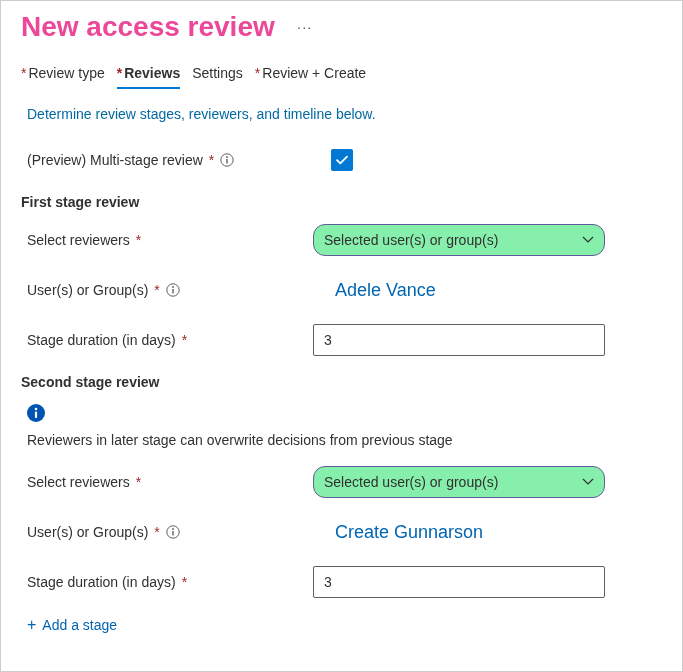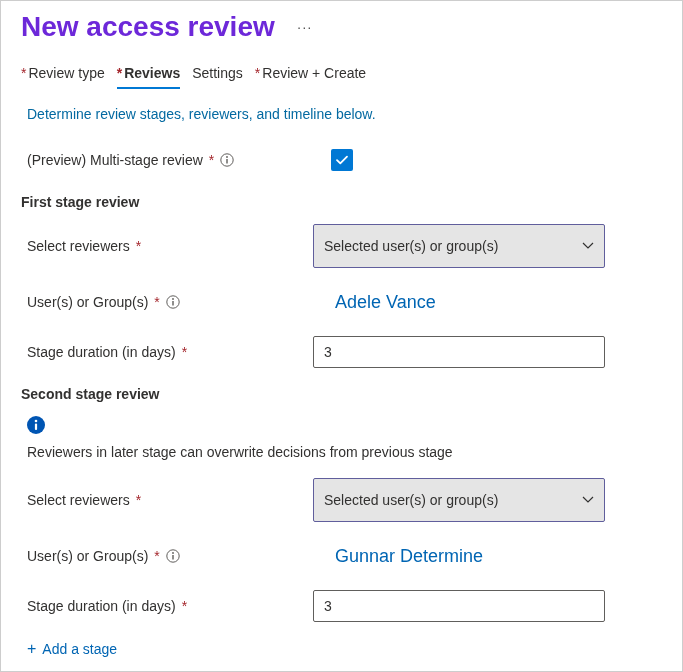--- a/index.html
+++ b/index.html
@@ -16,21 +16,21 @@
   }
   .heading {
     display: flex;
     align-items: center;
     gap: 22px;
     margin-bottom: 18px;
   }
   .heading h1 {
     font-size: 28px;
     font-weight: 600;
-    color: #6d28d9;
+    color: #ec4899;
   }
   .heading .dots {
     color: #555;
     font-size: 14px;
     letter-spacing: 0.5px;
   }
   .tabs {
     display: flex;
     gap: 12px;
     border-bottom: 1px solid transparent;
@@ -103,30 +103,30 @@
   }
   .checkbox svg { display:block; }
   .section-title {
     font-size: 14px;
     font-weight: 600;
     color: #323130;
     margin: 12px 0 14px 0;
   }
   .select {
     width: 292px;
-    height: 44px;
+    height: 32px;
     border: 1px solid #605e9c;
-    border-radius: 2px;
+    border-radius: 12px;
     display: flex;
     align-items: center;
     justify-content: space-between;
     padding: 0 10px;
     font-size: 14px;
     color: #323130;
-    background: #e5e5e5;
+    background: #86efac;
     cursor: pointer;
   }
   .select .chevron { font-size: 12px; color:#323130; }
   input.text {
     width: 292px;
     height: 32px;
     border: 1px solid #605e5c;
     border-radius: 2px;
     padding: 0 10px;
     font-size: 14px;
@@ -284,21 +284,21 @@
     <span class="req">*</span>
     <span class="info-icon">
       <svg width="14" height="14" viewBox="0 0 14 14">
           <circle cx="7" cy="7" r="6.2" fill="none" stroke="#605e5c" stroke-width="1"></circle>
           <circle cx="7" cy="4" r="0.9" fill="#605e5c"></circle>
           <rect x="6.3" y="6" width="1.4" height="4.5" fill="#605e5c"></rect>
         </svg>
     </span>
   </div>
   <div class="control">
-    <span class="link" style="margin-left:22px;">Gunnar Determine</span>
+    <span class="link" style="margin-left:22px;">Create Gunnarson</span>
   </div>
 </div>
 
 <div class="row">
   <div class="label">
     <span>Stage duration (in days)</span>
     <span class="req">*</span>
   </div>
   <div class="control">
     <input class="text" type="text" value="3" style="">

